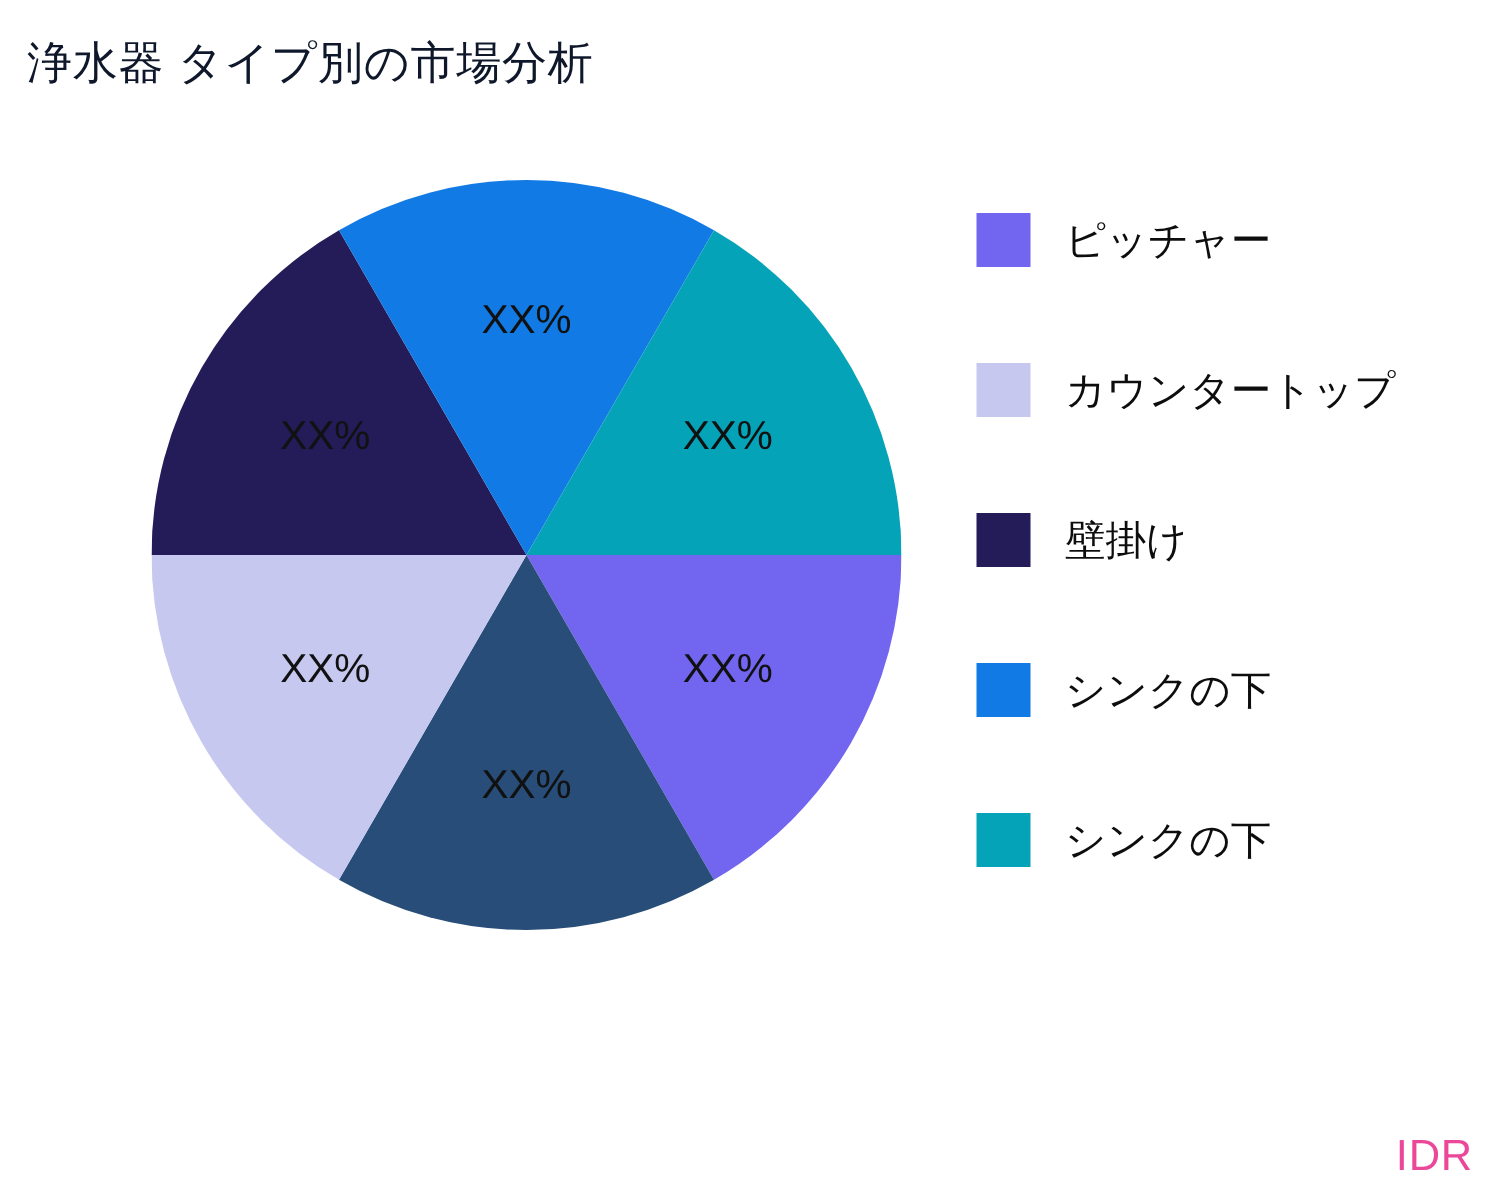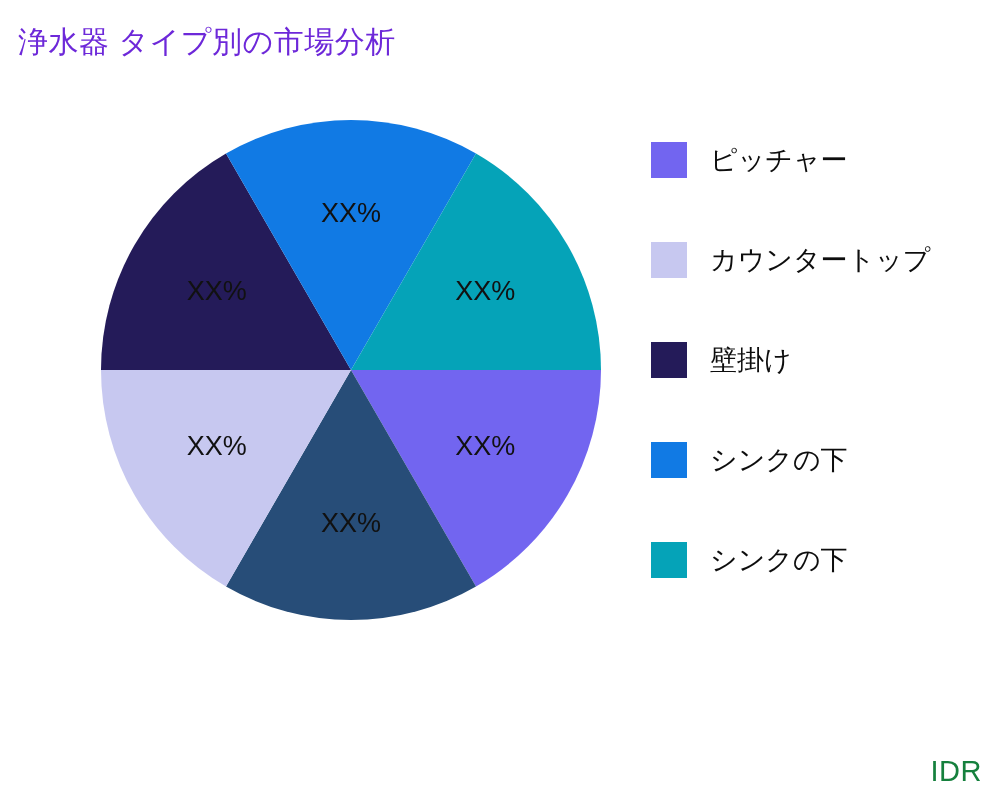--- a/index.html
+++ b/index.html
@@ -16,21 +16,21 @@
     color: #000000;
   }
 
   #chart-title {
     position: absolute;
     left: 18px;
     top: 22px;
     font-size: 30px;
     font-weight: 400;
     letter-spacing: 0.5px;
-    color: #6d28d9;
+    color: #0f172a;
     white-space: nowrap;
   }
 
   #pie-wrap {
     position: absolute;
     left: 101px;
     top: 120px;
     width: 500px;
     height: 500px;
   }
@@ -122,13 +122,13 @@
     <div class="legend-row">
       <span class="legend-swatch" style="background: rgb(17, 122, 228);"></span>
       <span class="legend-label">シンクの下</span>
     </div>
     <div class="legend-row">
       <span class="legend-swatch" style="background: rgb(5, 163, 184);"></span>
       <span class="legend-label">シンクの下</span>
     </div>
   </div>
 
-<div id="watermark" style="color: #15803d;">IDR</div>
+<div id="watermark" style="color: #ec4899;">IDR</div>
 
 </body></html>

